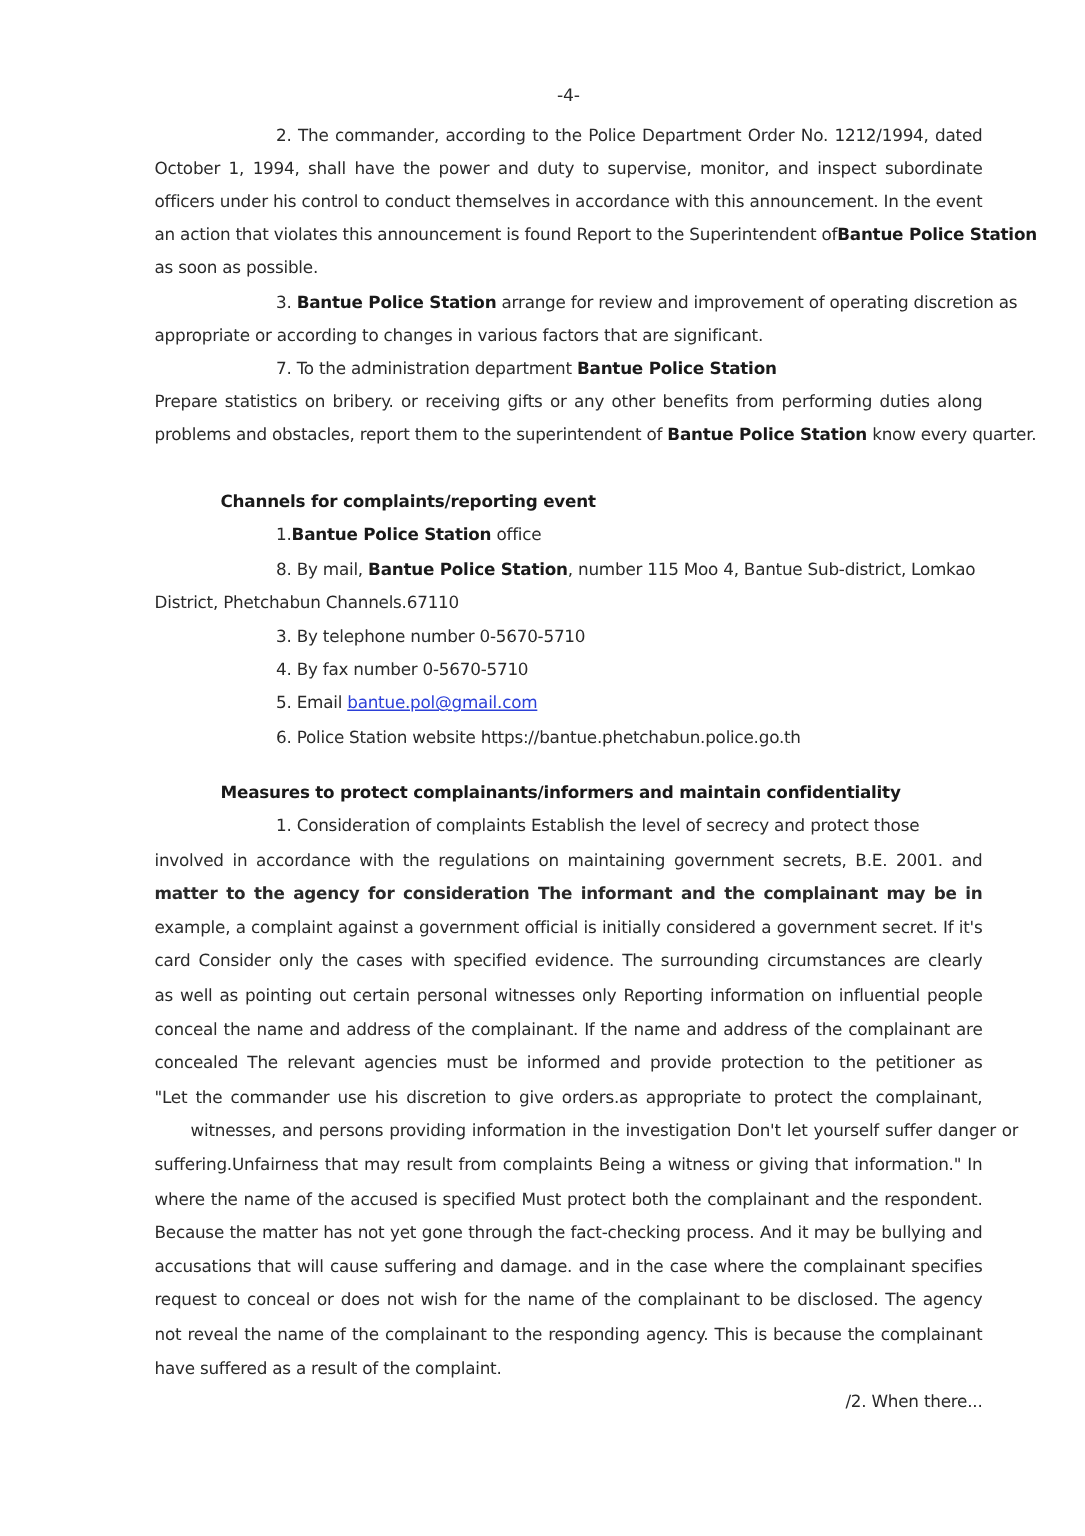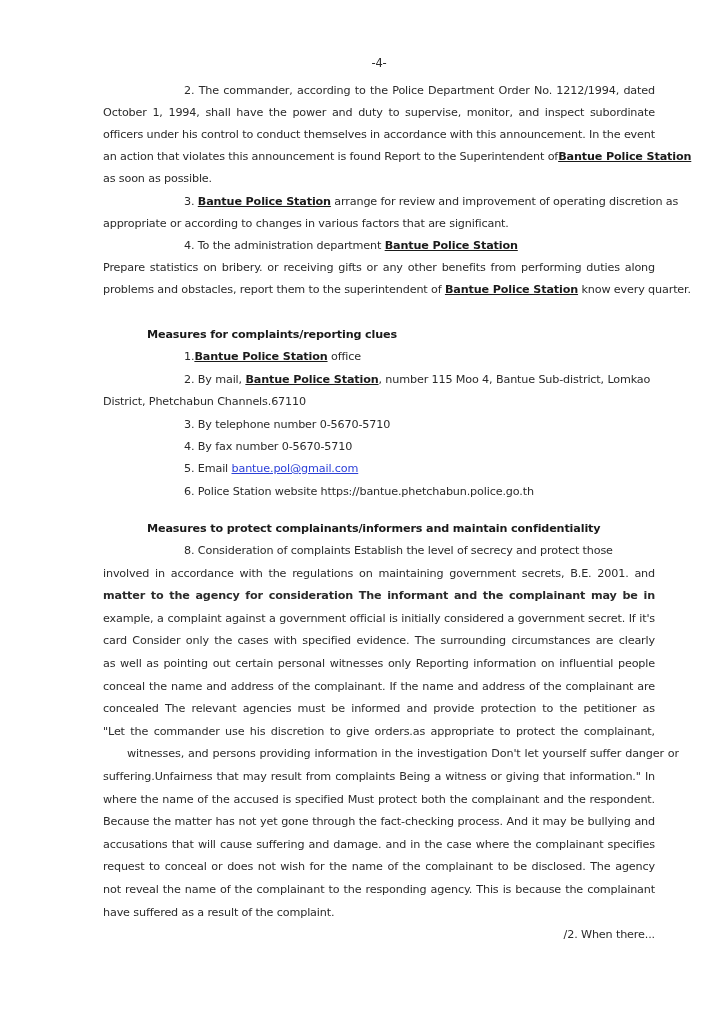--- a/index.html
+++ b/index.html
@@ -4,58 +4,58 @@
 <style>
   html, body { margin: 0; padding: 0; background: #ffffff; }
   body { width: 723px; height: 1024px; position: relative; overflow: hidden;
          font-family: "DejaVu Sans", sans-serif; color: #2a2a2a; }
   .page { position: absolute; left: 103px; top: 0; width: 552px; font-size: 11.2px; letter-spacing: -0.15px; }
   .pnum { position: absolute; left: 0; width: 552px; top: 56px; text-align: center; font-size: 11.5px; }
   .line { position: absolute; left: 0; height: 22px; line-height: 22px; white-space: nowrap; }
   .j { width: 552px; text-align: justify; text-align-last: justify; white-space: normal; overflow: hidden; }
   .ind1 { left: 81px; }
   .ind-h { left: 44px; }
-  b { font-weight: bold; color: #1a1a1a; text-decoration: underline; }
+  b { font-weight: bold; color: #1a1a1a; }
   .head { font-weight: bold; color: #1a1a1a; }
   a.link { color: #2b3fd8; text-decoration: underline; }
   .r { right: 0; left: auto; text-align: center; }
 </style>
 </head>
 <body>
 
 <div class="page">
   <div class="pnum">-4-</div>
 
   <div class="line j ind1" style="top:80px;width:471px">2. The commander, according to the Police Department Order No. 1212/1994, dated</div>
   <div class="line j" style="top:102px">October 1, 1994, shall have the power and duty to supervise, monitor, and inspect subordinate police</div>
   <div class="line j" style="top:124px">officers under his control to conduct themselves in accordance with this announcement. In the event that</div>
   <div class="line" style="top:146px"><span>an action that violates this announcement is found Report to the Superintendent of</span><b>Bantue Police Station</b></div>
   <div class="line" style="top:168px">as soon as possible.</div>
 
   <div class="line ind1" style="top:191px;width:471px;text-align:justify"><span>3. </span><b>Bantue Police Station</b><span> arrange for review and improvement of operating discretion as</span></div>
   <div class="line" style="top:213px">appropriate or according to changes in various factors that are significant.</div>
 
-  <div class="line ind1" style="top:235px"><span>4. To the administration department </span><b>Bantue Police Station</b></div>
+  <div class="line ind1" style="top:235px"><span>7. To the administration department </span><b>Bantue Police Station</b></div>
   <div class="line j" style="top:257px">Prepare statistics on bribery. or receiving gifts or any other benefits from performing duties along with</div>
   <div class="line" style="top:279px"><span>problems and obstacles, report them to the superintendent of </span><b>Bantue Police Station</b><span> know every quarter.</span></div>
 
-  <div class="line ind-h head" style="top:324px">Measures for complaints/reporting clues</div>
+  <div class="line ind-h head" style="top:324px">Channels for complaints/reporting event</div>
   <div class="line ind1" style="top:346px"><span>1.</span><b>Bantue Police Station</b><span> office</span></div>
   <div class="line ind1" style="top:369px;width:471px;display:flex;justify-content:space-between">
-      <span><span>2. By mail, </span><b>Bantue Police Station</b><span>, number 115 Moo 4, Bantue Sub-district, Lomkao</span></span>
+      <span><span>8. By mail, </span><b>Bantue Police Station</b><span>, number 115 Moo 4, Bantue Sub-district, Lomkao</span></span>
     </div>
   <div class="line" style="top:391px">District, Phetchabun Channels.67110</div>
   <div class="line ind1" style="top:414px">3. By telephone number 0-5670-5710</div>
   <div class="line ind1" style="top:436px">4. By fax number 0-5670-5710</div>
   <div class="line ind1" style="top:458px"><span>5. Email </span><a class="link">bantue.pol@gmail.com</a></div>
   <div class="line ind1" style="top:481px">6. Police Station website  https://bantue.phetchabun.police.go.th</div>
 
   <div class="line ind-h head" style="top:518px">Measures to protect complainants/informers and maintain confidentiality</div>
   <div id="measures">
-      <div class="line ind1" style="top: 540px;">8. Consideration of complaints Establish the level of secrecy and protect those</div>
+      <div class="line ind1" style="top: 540px;">1. Consideration of complaints Establish the level of secrecy and protect those</div>
       <div class="line j" style="top: 562.6px;">involved in accordance with the regulations on maintaining government secrets, B.E. 2001. and sending the</div>
       <div class="line j" style="top: 585.2px; font-weight: bold;">matter to the agency for consideration The informant and the complainant may be in trouble, for</div>
       <div class="line j" style="top: 607.8px;">example, a complaint against a government official is initially considered a government secret. If it's a cool</div>
       <div class="line j" style="top: 630.4px;">card Consider only the cases with specified evidence. The surrounding circumstances are clearly evident.</div>
       <div class="line j" style="top: 653px;">as well as pointing out certain personal witnesses only Reporting information on influential people must</div>
       <div class="line j" style="top: 675.6px;">conceal the name and address of the complainant. If the name and address of the complainant are not</div>
       <div class="line j" style="top: 698.2px;">concealed The relevant agencies must be informed and provide protection to the petitioner as follows:</div>
       <div class="line j" style="top: 720.8px;">"Let the commander use his discretion to give orders.as appropriate to protect the complainant,</div>
       <div class="line j" style="top: 743.4px; margin-left: 24px;">witnesses, and persons providing information in the investigation Don't let yourself suffer danger or</div>
       <div class="line j" style="top: 766px;">suffering.Unfairness that may result from complaints Being a witness or giving that information." In the case</div>

